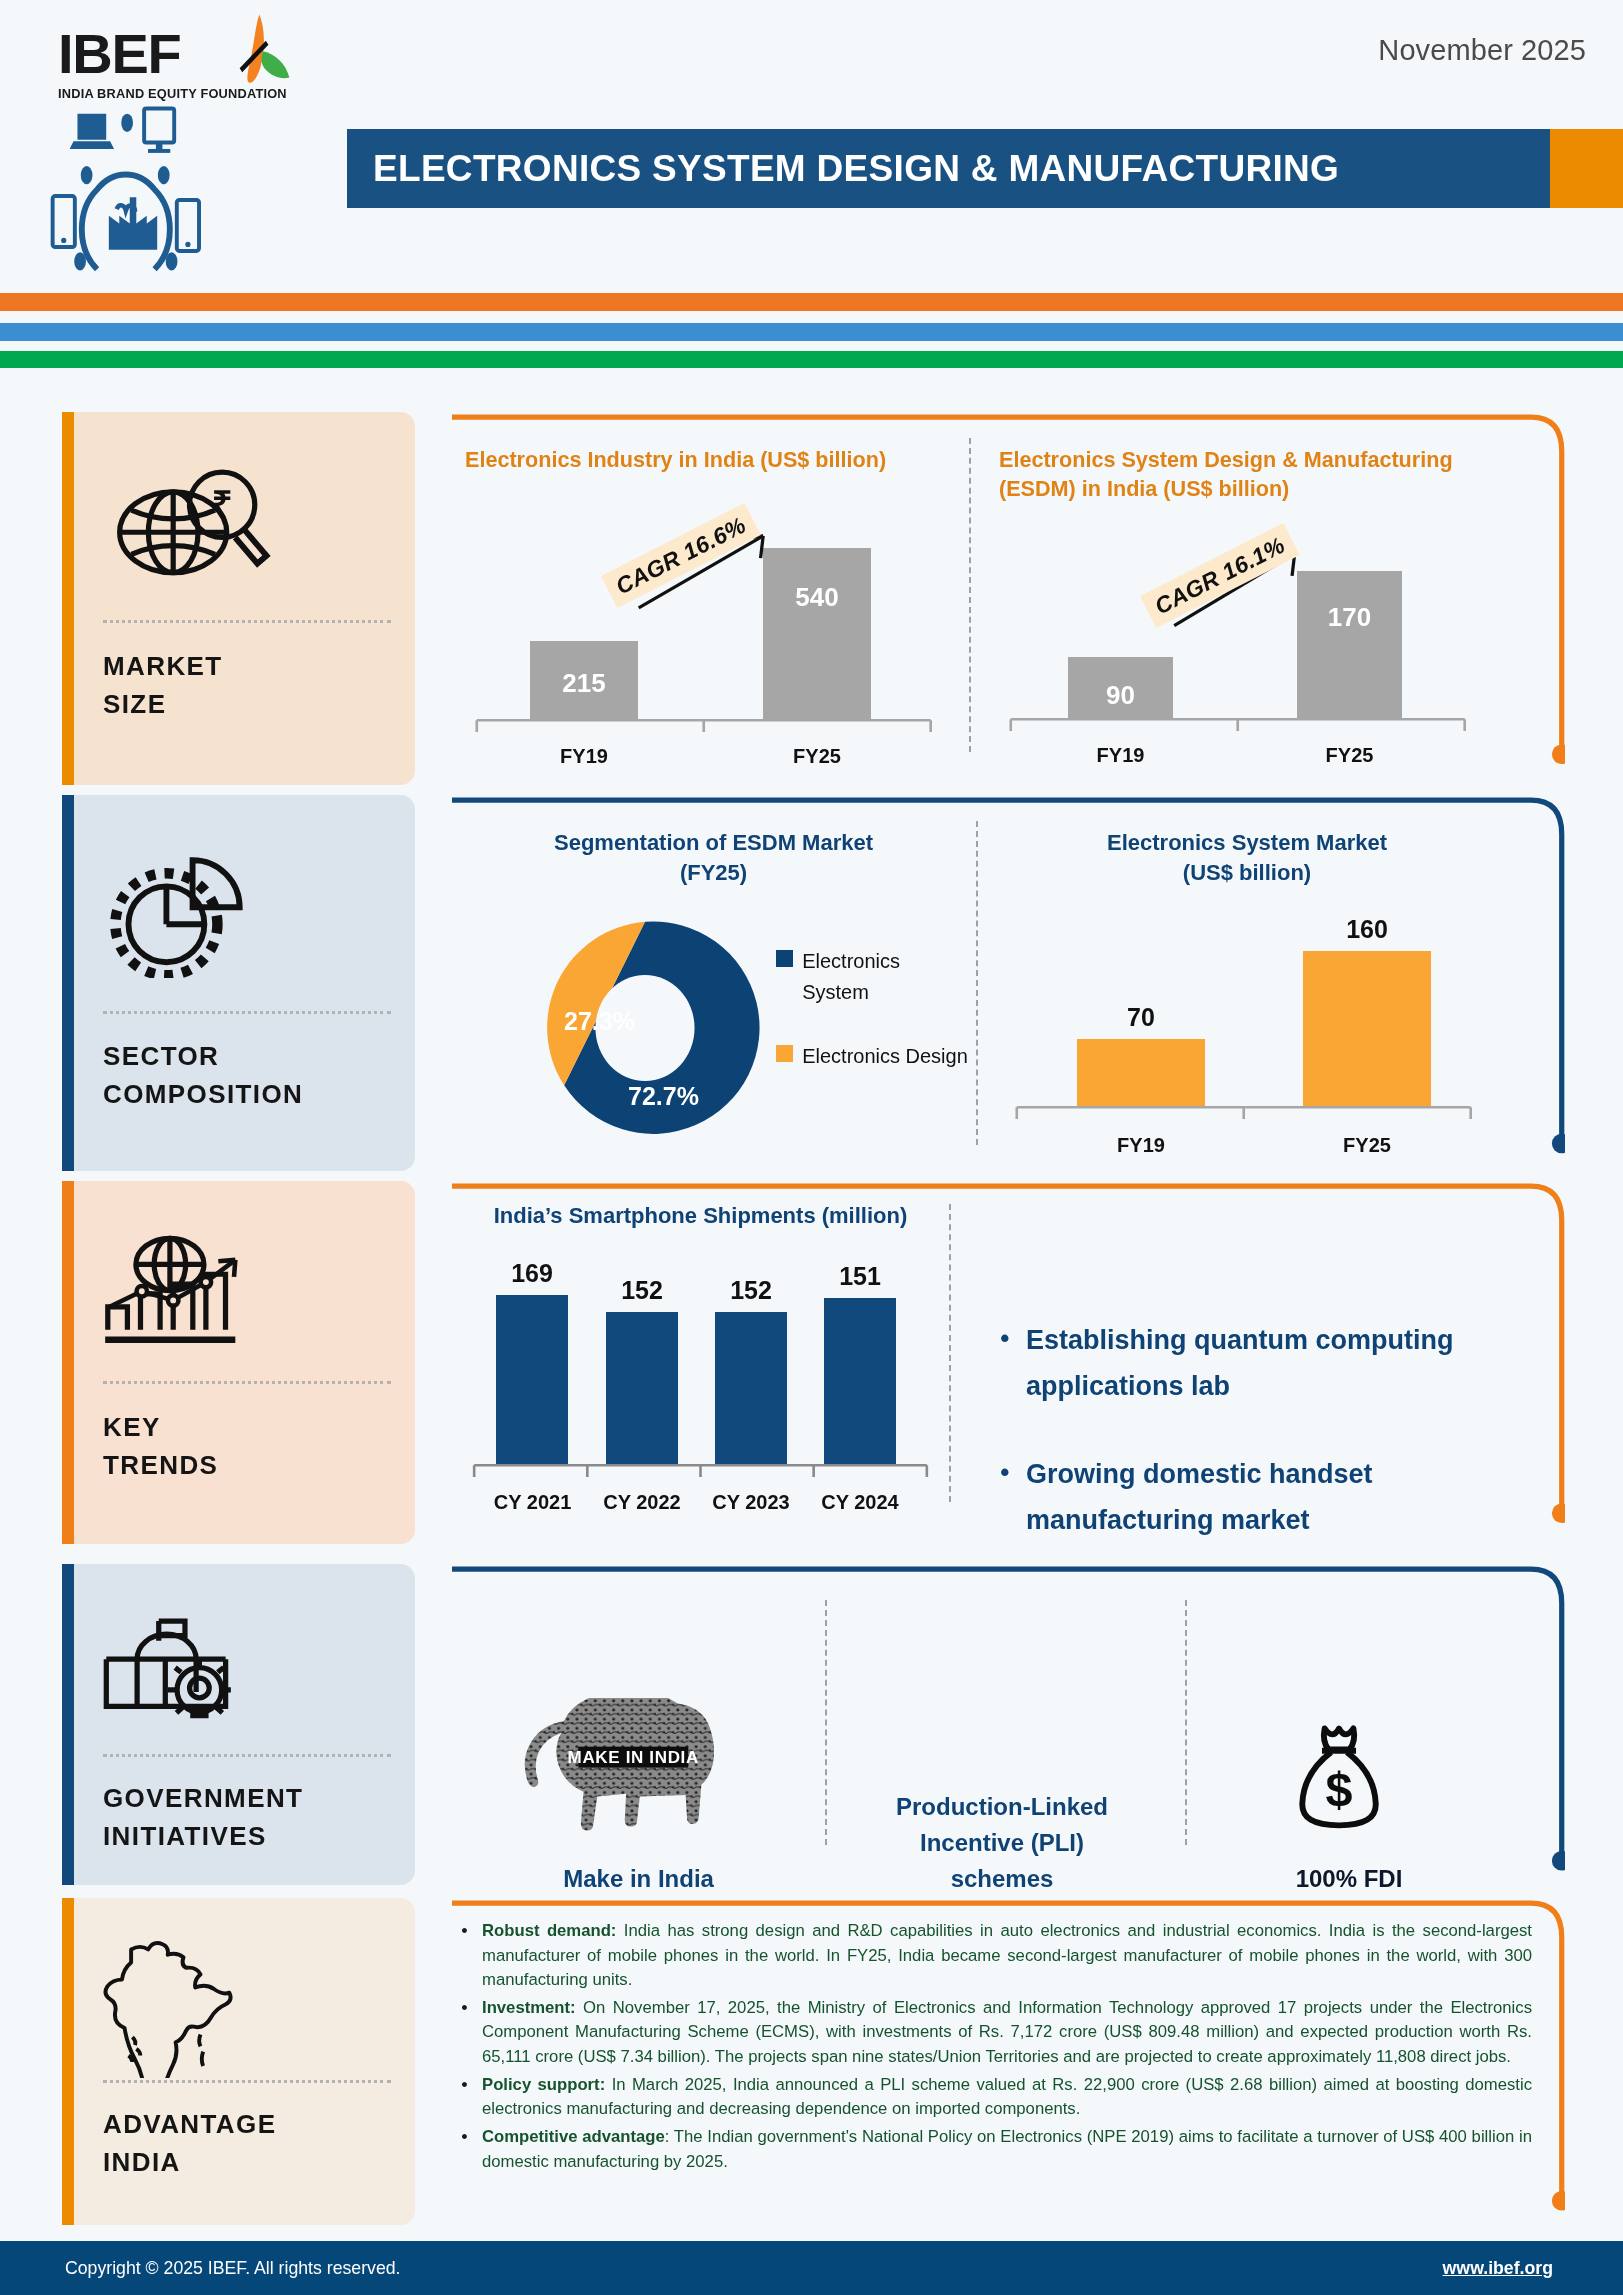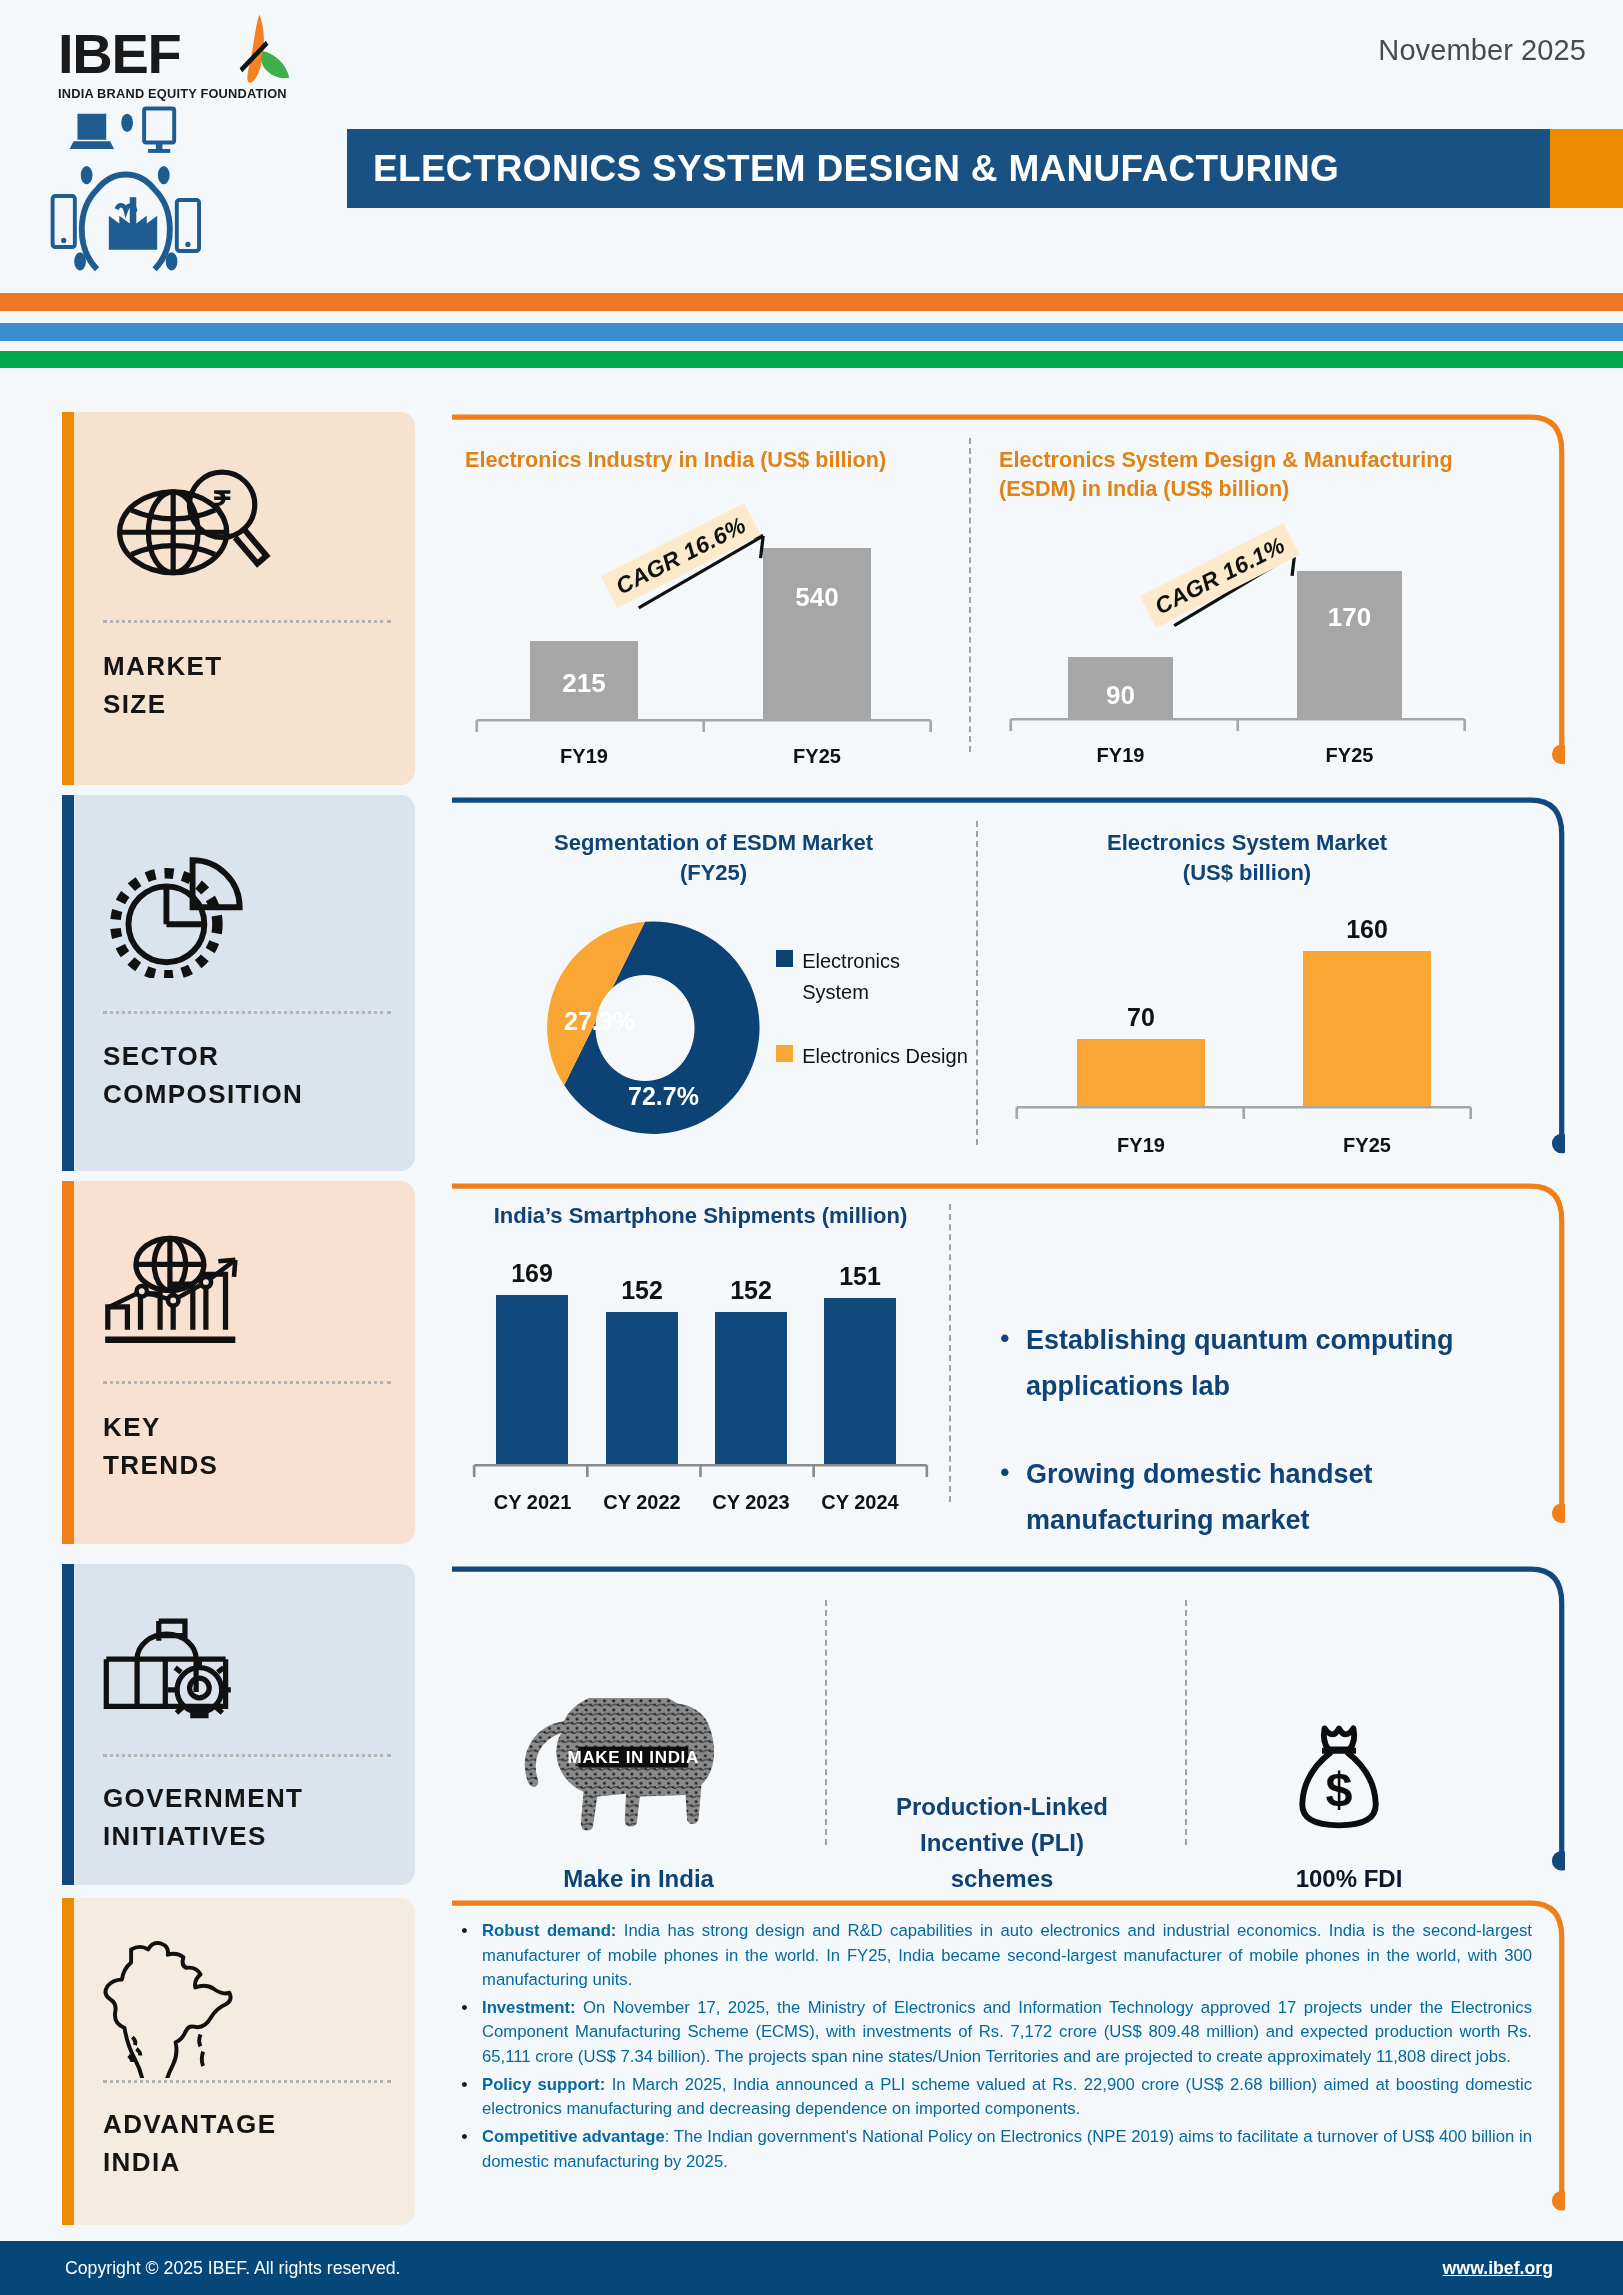--- a/index.html
+++ b/index.html
@@ -150,21 +150,21 @@
   }
   .gov-caption {
     color: #0f4275; font-size: 24px; font-weight: bold; text-align: center;
     line-height: 1.5; margin-top: 11.8px;
   }
 
   
   #adv-list { list-style: none; }
   #adv-list li {
     position: relative; padding-left: 30px; margin-bottom: 3.3px;
-    font-size: 16.7px; line-height: 1.47; color: #0369a1;
+    font-size: 16.7px; line-height: 1.47; color: #14532d;
     text-align: justify;
   }
   #adv-list li::before {
     content: "\2022"; position: absolute; left: 9.2px; top: -1.3px;
     font-size: 18.3px; color: #1b1b1b;
   }
   #adv-list b { font-weight: bold; }
 
   
   #footer {

